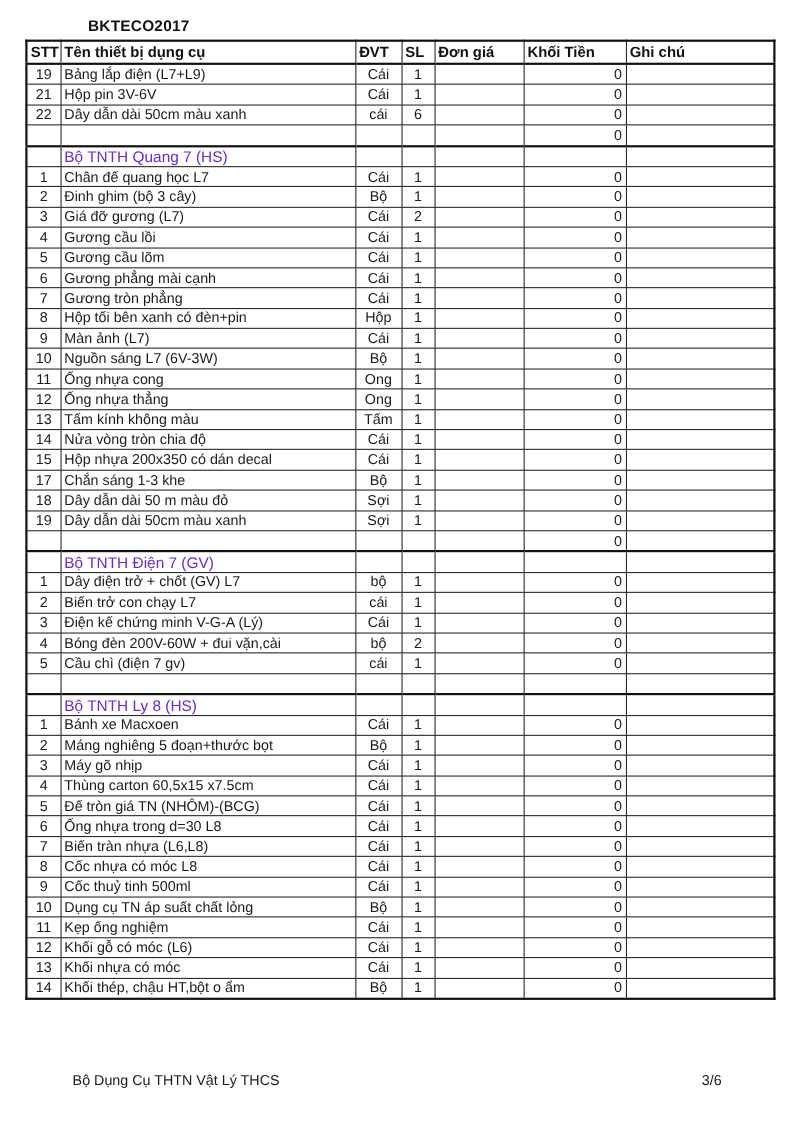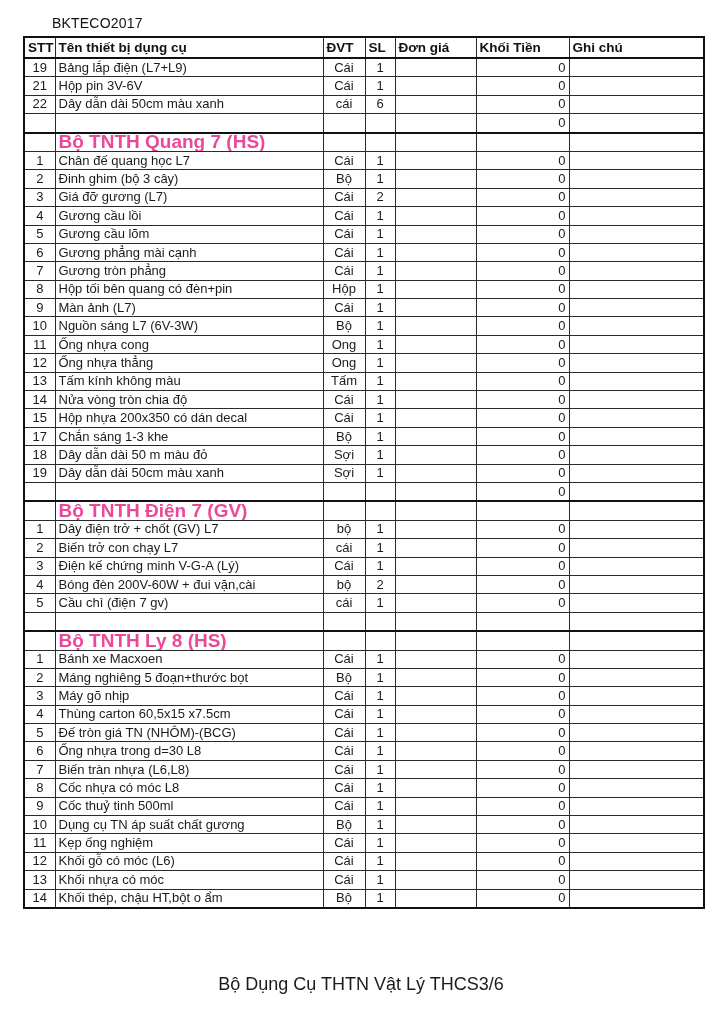--- a/index.html
+++ b/index.html
@@ -5,22 +5,22 @@
   html,body{margin:0;padding:0;}
   body{
     width:724px;height:1024px;
     background:#ffffff;
     font-family:"Liberation Sans","DejaVu Sans",sans-serif;
     color:#1b1b1b;
     position:relative;
     overflow:hidden;
   }
   .doc-title{
-    position:absolute;left:52px;top:15px;
-    font-size:14px;font-weight:normal;letter-spacing:0.2px;
+    position:absolute;left:80px;top:15px;
+    font-size:14px;font-weight:bold;letter-spacing:0.2px;
     color:#111;
   }
   table.grid{
     position:absolute;left:23px;top:36px;
     border-collapse:collapse;table-layout:fixed;
     width:680px;
     font-size:13px;
     border:2px solid #111;
   }
   table.grid th, table.grid td{
@@ -36,25 +36,25 @@
     font-weight:bold;text-align:left;
     border-bottom:2px solid #111;
     height:19px;
     font-size:13.5px;
     color:#111;
   }
   td.c-stt,td.c-dvt,td.c-sl{text-align:center;}
   td.c-name{text-align:left;padding-left:4px;}
   td.c-tt{text-align:right;padding-right:4px;}
   tr.section td{border-top:2px solid #111;}
-  tr.section td.c-name{font-weight:bold;font-size:19px;color:#ec4899;}
+  tr.section td.c-name{font-weight:normal;font-size:14px;color:#6d28d9;}
   .footer{
     position:absolute;left:66px;top:974px;width:590px;
-    display:flex;justify-content:center;
-    font-size:18px;color:#1b1b1b;
+    display:flex;justify-content:space-between;
+    font-size:13px;color:#1b1b1b;
   }
 </style>
 </head>
 <body>
 
 <div class="doc-title">BKTECO2017</div>
 
 <table class="grid">
   <colgroup>
     <col style="width:31px">
@@ -180,21 +180,21 @@
         <td class="c-stt">7</td>
         <td class="c-name">Gương tròn phẳng</td>
         <td class="c-dvt">Cái</td>
         <td class="c-sl">1</td>
         <td class="c-dg"></td>
         <td class="c-tt">0</td>
         <td class="c-gc"></td>
       </tr>
       <tr class="item">
         <td class="c-stt">8</td>
-        <td class="c-name">Hộp tối bên quang có đèn+pin</td>
+        <td class="c-name">Hộp tối bên xanh có đèn+pin</td>
         <td class="c-dvt">Hộp</td>
         <td class="c-sl">1</td>
         <td class="c-dg"></td>
         <td class="c-tt">0</td>
         <td class="c-gc"></td>
       </tr>
       <tr class="item">
         <td class="c-stt">9</td>
         <td class="c-name">Màn ảnh (L7)</td>
         <td class="c-dvt">Cái</td>
@@ -441,21 +441,21 @@
         <td class="c-stt">9</td>
         <td class="c-name">Cốc thuỷ tinh 500ml</td>
         <td class="c-dvt">Cái</td>
         <td class="c-sl">1</td>
         <td class="c-dg"></td>
         <td class="c-tt">0</td>
         <td class="c-gc"></td>
       </tr>
       <tr class="item">
         <td class="c-stt">10</td>
-        <td class="c-name">Dụng cụ TN áp suất chất gương</td>
+        <td class="c-name">Dụng cụ TN áp suất chất lỏng</td>
         <td class="c-dvt">Bộ</td>
         <td class="c-sl">1</td>
         <td class="c-dg"></td>
         <td class="c-tt">0</td>
         <td class="c-gc"></td>
       </tr>
       <tr class="item">
         <td class="c-stt">11</td>
         <td class="c-name">Kẹp ống nghiệm</td>
         <td class="c-dvt">Cái</td>

